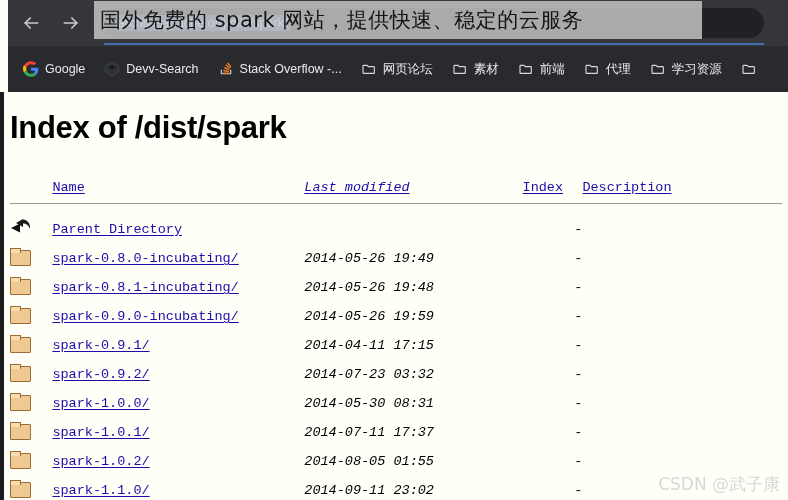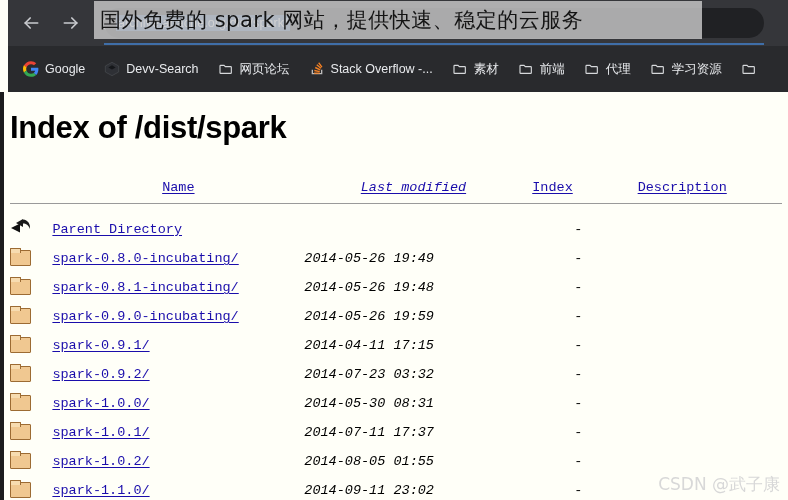--- a/index.html
+++ b/index.html
@@ -79,21 +79,21 @@
     margin: 18px 7px 0 6px; letter-spacing: -0.3px;
   }
 
   table.listing {
     margin-top: 34px; margin-left: 6px;
     border-collapse: collapse;
     font-family: "Liberation Mono", monospace;
     font-size: 13.5px;
   }
   table.listing th {
-    text-align: center; font-weight: normal; padding: 0 0 5px 0;
+    text-align: left; font-weight: normal; padding: 0 0 5px 0;
     color: #1a0dab;
   }
   table.listing th a, table.listing td a {
     color: #1a0dab; text-decoration: underline; text-underline-offset: 2px;
   }
   .col-icon { width: 34px; }
   .col-name { width: 202px; }
   .col-mod  { width: 175px; font-style: italic; }
   .col-size { width: 48px; text-align: right; padding-right: 12px; }
   .col-desc { width: 160px; }
@@ -186,32 +186,32 @@
 
       <div class="bm">
         <svg class="bm-ico" viewBox="0 0 24 24">
           <polygon points="12,2 22,7.5 22,16.5 12,22 2,16.5 2,7.5" fill="#2e3035" stroke="#4a4d52" stroke-width="1"></polygon>
           <polygon points="12,6.5 17.5,9.6 12,12.7 6.5,9.6" fill="#15171a"></polygon>
         </svg>
         <span>Devv-Search</span>
       </div>
 
       <div class="bm">
-        <svg class="bm-ico" viewBox="0 0 24 24" fill="none" stroke="#d6d8db" stroke-width="1.7">
-          <path d="M3 7.5a1 1 0 0 1 1-1h5l2 2h8a1 1 0 0 1 1 1v8a1 1 0 0 1-1 1H4a1 1 0 0 1-1-1z"></path>
-        </svg>
-        <span>网页论坛</span>
-      </div>
-
-      <div class="bm">
         <svg class="bm-ico" viewBox="0 0 24 24">
           <path fill="#BCBBBB" d="M18 18v-5h2v7H4v-7h2v5z"></path>
           <path fill="#F48023" d="M7.8 15.3l8.1 1.7.4-2-8.1-1.7zm1.1-4.6l7.5 3.5.9-1.9-7.5-3.5zm2.1-4.4l6.4 5.3 1.3-1.5-6.4-5.3zM15.3 2l-1.6 1.2 4.9 6.6 1.6-1.2zM7.6 19.3h8.3v-2H7.6z"></path>
         </svg>
         <span>Stack Overflow -...</span>
+      </div>
+
+      <div class="bm">
+        <svg class="bm-ico" viewBox="0 0 24 24" fill="none" stroke="#d6d8db" stroke-width="1.7">
+          <path d="M3 7.5a1 1 0 0 1 1-1h5l2 2h8a1 1 0 0 1 1 1v8a1 1 0 0 1-1 1H4a1 1 0 0 1-1-1z"></path>
+        </svg>
+        <span>网页论坛</span>
       </div>
 
       <div class="bm">
         <svg class="bm-ico" viewBox="0 0 24 24" fill="none" stroke="#d6d8db" stroke-width="1.7">
           <path d="M3 7.5a1 1 0 0 1 1-1h5l2 2h8a1 1 0 0 1 1 1v8a1 1 0 0 1-1 1H4a1 1 0 0 1-1-1z"></path>
         </svg>
         <span>素材</span>
       </div>
 
       <div class="bm">

